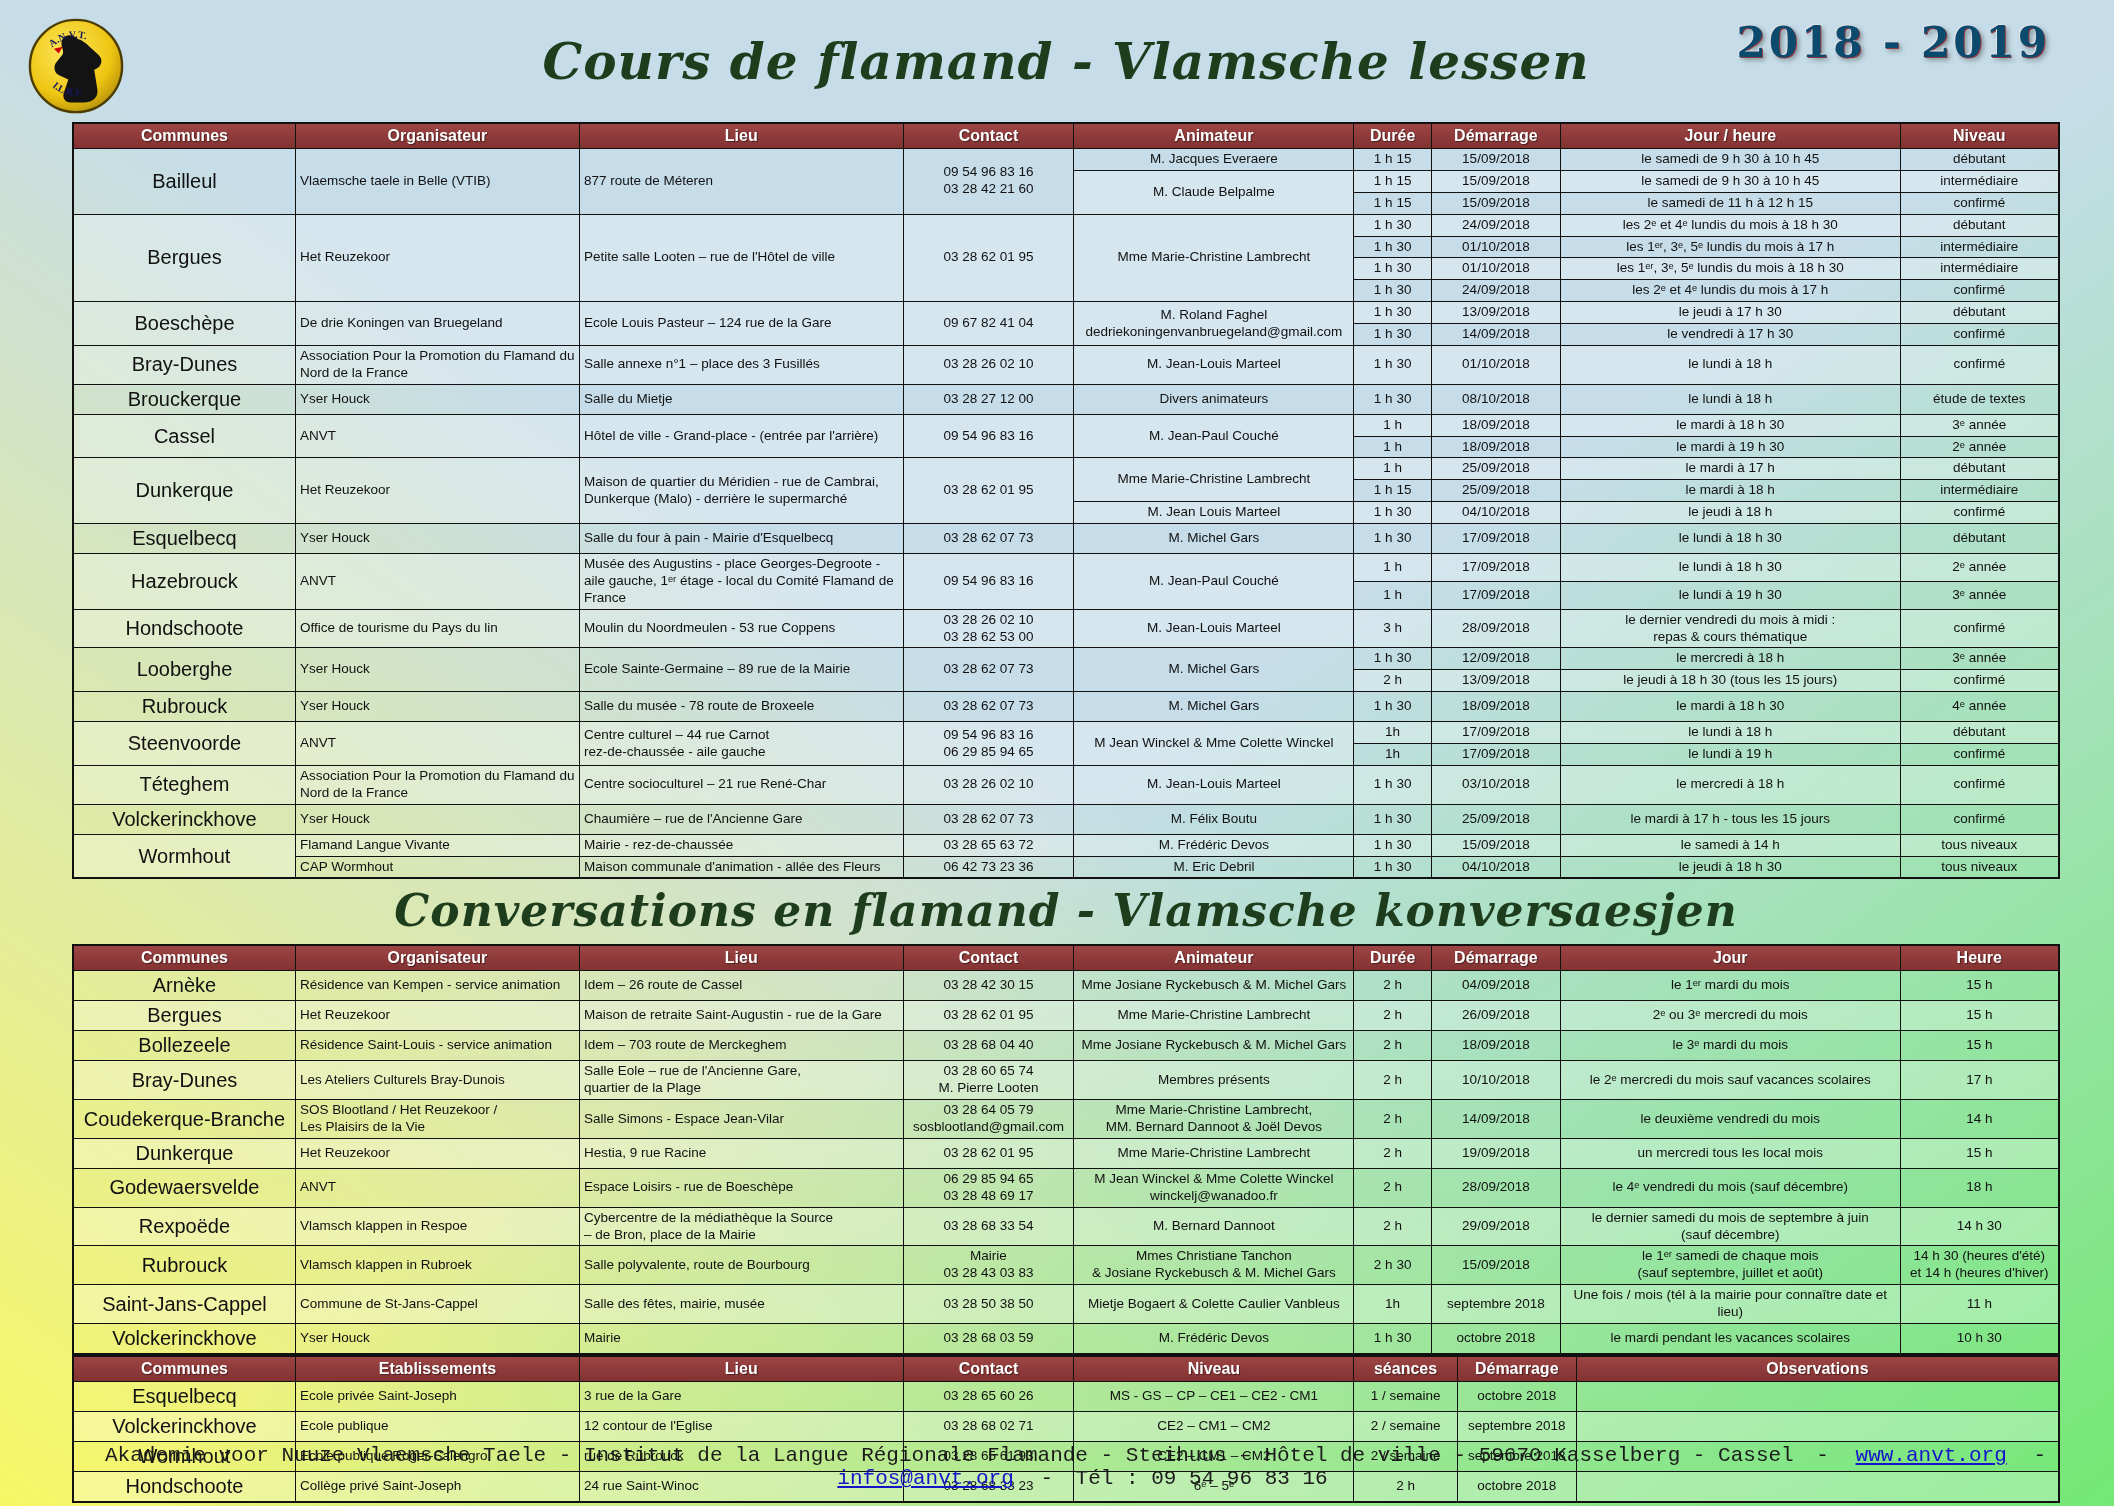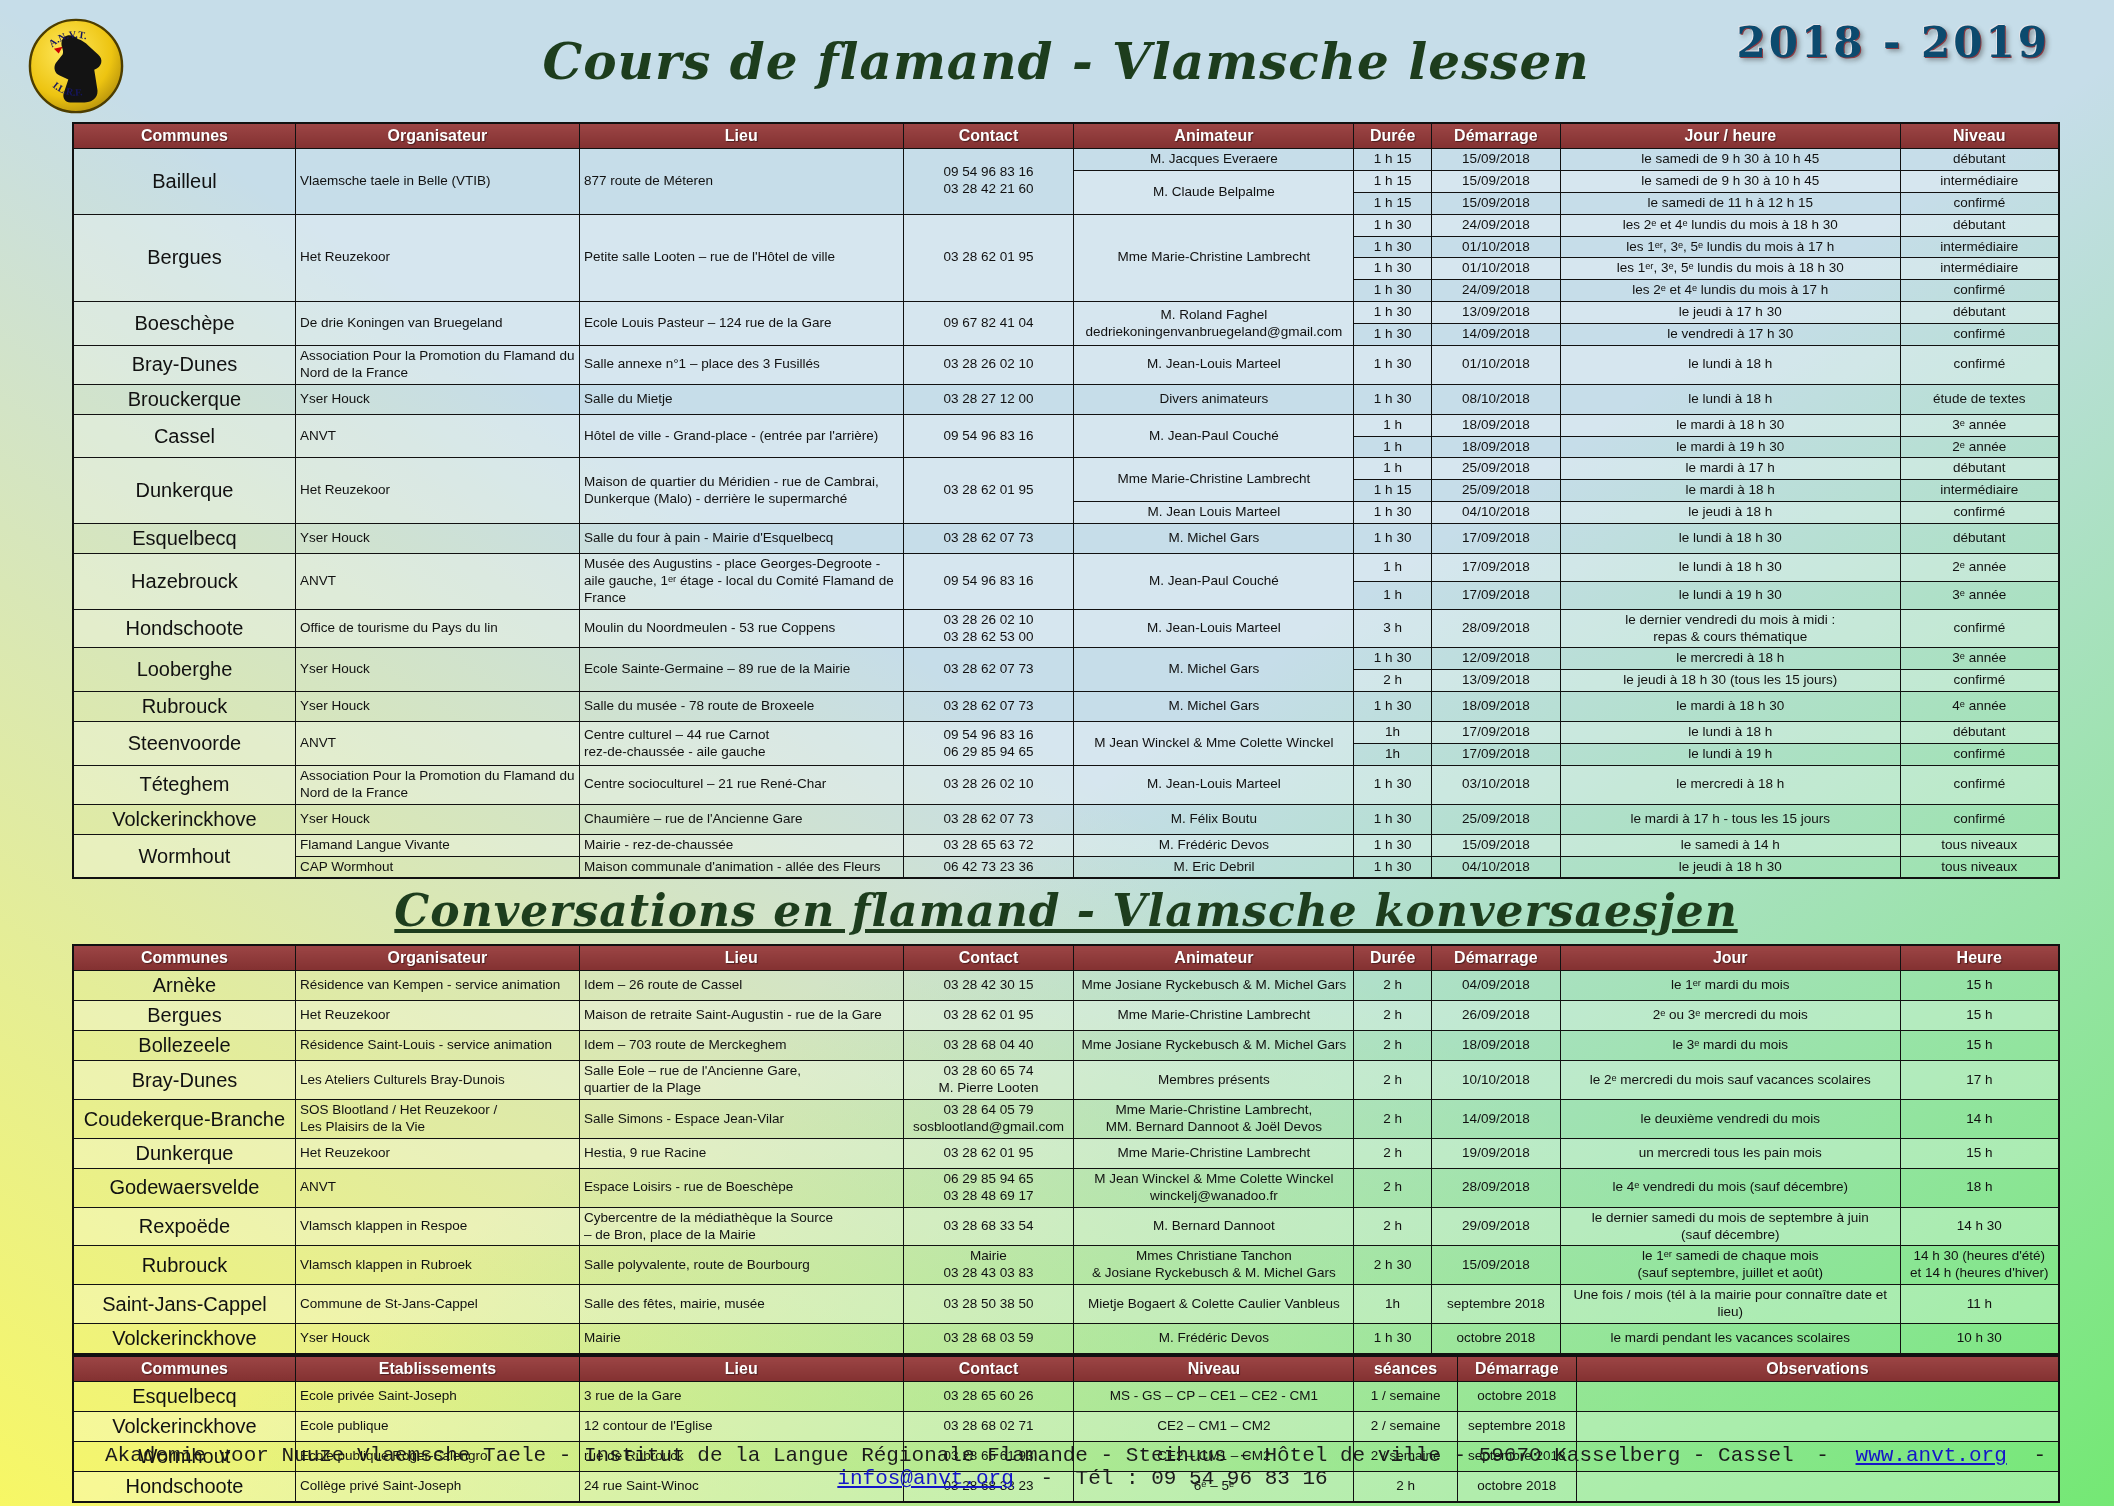--- a/index.html
+++ b/index.html
@@ -12,21 +12,21 @@
       #c6dde9;
   }
   .page{padding:0 54px 0 72px;}
   header{position:relative;height:122px;}
   .logo{position:absolute;left:-44px;top:18px;width:96px;height:96px;}
   .script-title{
     font-family:"DejaVu Serif",serif;font-style:italic;font-weight:bold;
     color:#1d3d1d;text-align:center;margin:0;letter-spacing:1px;
   }
   h1.script-title{font-size:50px;padding-top:32px;}
-  h2.script-title{font-size:44px;margin:6px 0 8px 0;text-decoration:underline;}
+  h2.script-title{font-size:44px;margin:6px 0 8px 0;}
   .year{
     position:absolute;right:10px;top:18px;
     font-family:"DejaVu Serif",serif;font-weight:bold;font-size:42px;
     color:#0c4a6e;letter-spacing:3px;
     text-shadow:-1px -1px 0 #e3e3e8,1px 1px 0 #8c3a42,3px 3px 5px rgba(50,50,50,.45);
   }
   table.grid{border-collapse:collapse;width:100%;table-layout:fixed;border:2px solid #111;}
   table.grid th{
     background:linear-gradient(#9c4545,#833131);color:#fff;font-weight:bold;
     font-size:16px;padding:3px 14px;border:1px solid #111;
@@ -463,21 +463,21 @@
           <td>14 h</td>
         </tr>
         <tr>
           <td class="commune">Dunkerque</td>
           <td class="left">Het Reuzekoor</td>
           <td class="left">Hestia, 9 rue Racine</td>
           <td>03 28 62 01 95</td>
           <td>Mme Marie-Christine Lambrecht</td>
           <td>2 h</td>
           <td>19/09/2018</td>
-          <td>un mercredi tous les pain mois</td>
+          <td>un mercredi tous les local mois</td>
           <td>15 h</td>
         </tr>
         <tr>
           <td class="commune">Godewaersvelde</td>
           <td class="left">ANVT</td>
           <td class="left">Espace Loisirs - rue de Boeschèpe</td>
           <td>06 29 85 94 65
 03 28 48 69 17</td>
           <td>M Jean Winckel &amp; Mme Colette Winckel
 winckelj@wanadoo.fr</td>

